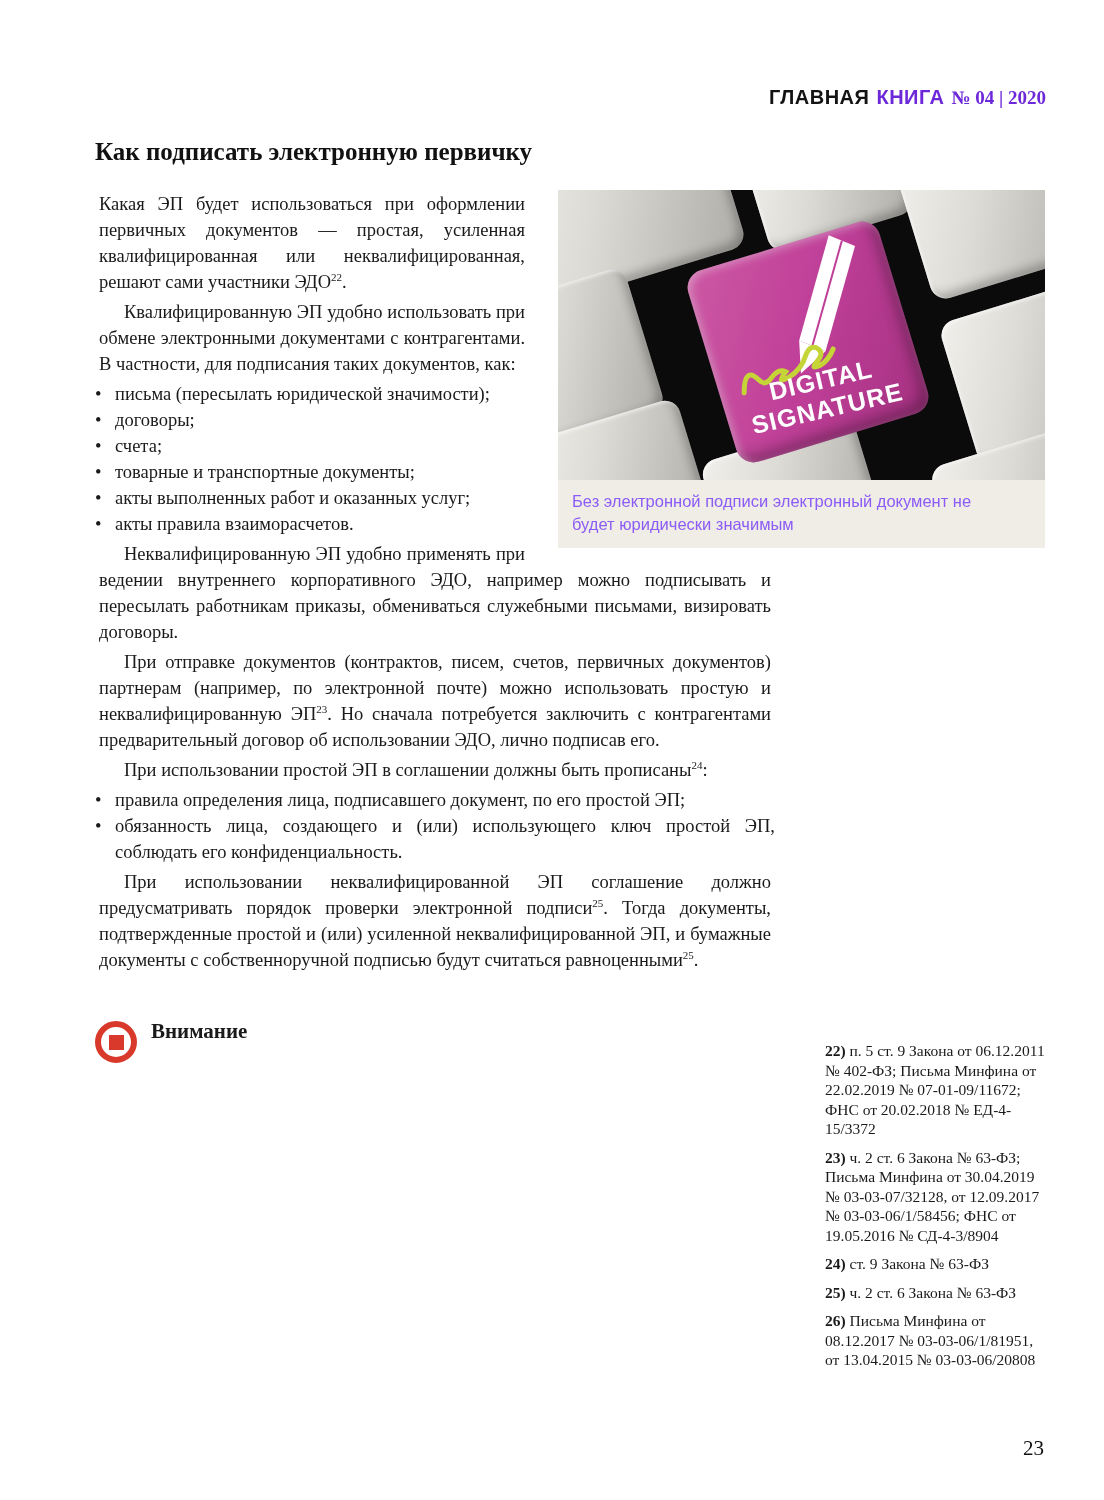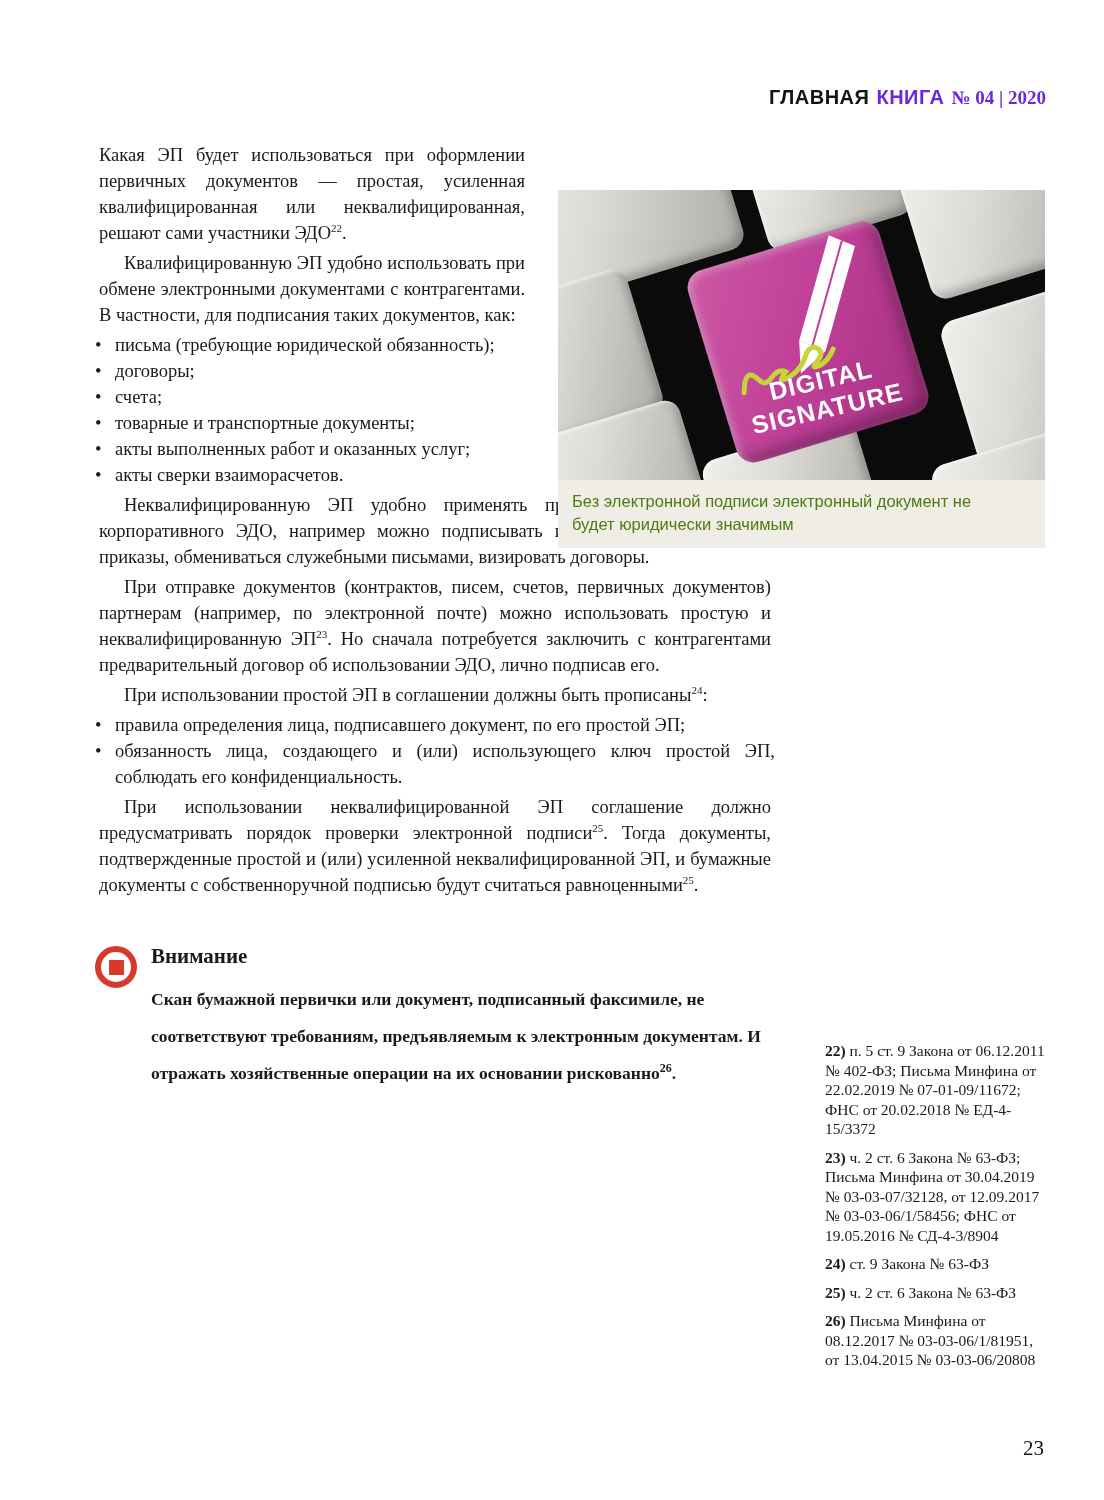--- a/index.html
+++ b/index.html
@@ -43,21 +43,21 @@
     box-shadow:inset 3px 3px 8px rgba(255,255,255,.35), inset -6px -8px 14px rgba(0,0,0,.3);
     transform:rotate(-17deg);
   }
   .key-pink svg{position:absolute;left:18px;top:2px;}
   .key-label{
     position:absolute;left:0;right:0;top:126px;text-align:center;transform:rotate(4deg);
     font-family:"Liberation Sans",sans-serif;font-weight:bold;color:#ffffff;
     font-size:25px;line-height:29px;letter-spacing:1px;
   }
   .caption{
-    background:#f0ece6;color:#4d7c0f;padding:10px 30px 12px 14px;
+    background:#f0ece6;color:#8b5cf6;padding:10px 30px 12px 14px;
     font-family:"Liberation Sans",sans-serif;font-size:16.5px;line-height:23px;
   }
   
   .attention{margin-top:46px;position:relative;padding-left:56px;}
   .att-icon{
     position:absolute;left:0;top:2px;width:30px;height:30px;border:6px solid #d8392b;border-radius:50%;
     display:flex;align-items:center;justify-content:center;background:#fff;
   }
   .att-icon .sq{width:15px;height:15px;background:#d8392b;}
   .att-title{font-size:21px;font-weight:bold;margin:0 0 12px 0;}
@@ -73,50 +73,51 @@
 </head>
 <body>
 
 <div class="mag-header">
   <span class="brand-black">ГЛАВНАЯ</span>
   <span class="brand-purple">КНИГА</span>
   <span class="issue">№ 04 | 2020</span>
 </div>
 
 <div class="main-col">
+  <h1 class="article-title">Как подписать электронную первичку</h1>
 
   <div class="photo-spacer"></div>
 
   <p class="body"><span>Какая ЭП будет использоваться при оформлении первичных документов — простая, усиленная квалифицированная или неквалифицированная, решают сами участники ЭДО</span><sup>22</sup><span>.</span></p>
 
   <p class="body indent">Квалифицированную ЭП удобно использовать при обмене электронными документами с контрагентами. В частности, для подписания таких документов, как:</p>
 
   <div class="bullet">
     <span class="marker">•</span>
-    <span class="btext">письма (требующие юридической обязанность);</span>
+    <span class="btext">письма (пересылать юридической значимости);</span>
   </div>
   <div class="bullet">
     <span class="marker">•</span>
     <span class="btext">договоры;</span>
   </div>
   <div class="bullet">
     <span class="marker">•</span>
     <span class="btext">счета;</span>
   </div>
   <div class="bullet">
     <span class="marker">•</span>
     <span class="btext">товарные и транспортные документы;</span>
   </div>
   <div class="bullet">
     <span class="marker">•</span>
     <span class="btext">акты выполненных работ и оказанных услуг;</span>
   </div>
   <div class="bullet">
     <span class="marker">•</span>
-    <span class="btext">акты сверки взаиморасчетов.</span>
+    <span class="btext">акты правила взаиморасчетов.</span>
   </div>
 
   <p class="body indent">Неквалифицированную ЭП удобно применять при ведении внутреннего корпоративного ЭДО, например можно подписывать и пересылать работникам приказы, обмениваться служебными письмами, визировать договоры.</p>
 
   <p class="body indent"><span>При отправке документов (контрактов, писем, счетов, первичных документов) партнерам (например, по электронной почте) можно использовать простую и неквалифицированную ЭП</span><sup>23</sup><span>. Но сначала потребуется заключить с контрагентами предварительный договор об использовании ЭДО, лично подписав его.</span></p>
 
   <p class="body indent"><span>При использовании простой ЭП в соглашении должны быть прописаны</span><sup>24</sup><span>:</span></p>
 
   <div class="bullet">
     <span class="marker">•</span>
@@ -128,21 +129,20 @@
   </div>
 
   <p class="body indent"><span>При использовании неквалифицированной ЭП соглашение должно предусматривать порядок проверки электронной подписи</span><sup>25</sup><span>. Тогда документы, подтвержденные простой и (или) усиленной неквалифицированной ЭП, и бумажные документы с собственноручной подписью будут считаться равноценными</span><sup>25</sup><span>.</span></p>
 
 
   <div class="attention">
     <div class="att-icon">
         <div class="sq"></div>
       </div>
     <p class="att-title">Внимание</p>
-    <p class="att-text"><span>Скан бумажной первички или документ, подписанный факсимиле, не соответствуют требованиям, предъявляемым к электронным документам. И отражать хозяйственные операции на их основании рискованно</span><sup>26</sup><span>.</span></p>
   </div>
 </div>
 
 <div class="photo-block">
   <div class="photo">
 
     <div class="key" style="left:-45px;top:-75px;width:215px;height:165px;"></div>
     <div class="key" style="left:-65px;top:95px;width:155px;height:150px;"></div>
     <div class="key" style="left:-25px;top:228px;width:165px;height:130px;"></div>
     <div class="key" style="left:155px;top:248px;width:160px;height:120px;"></div>

